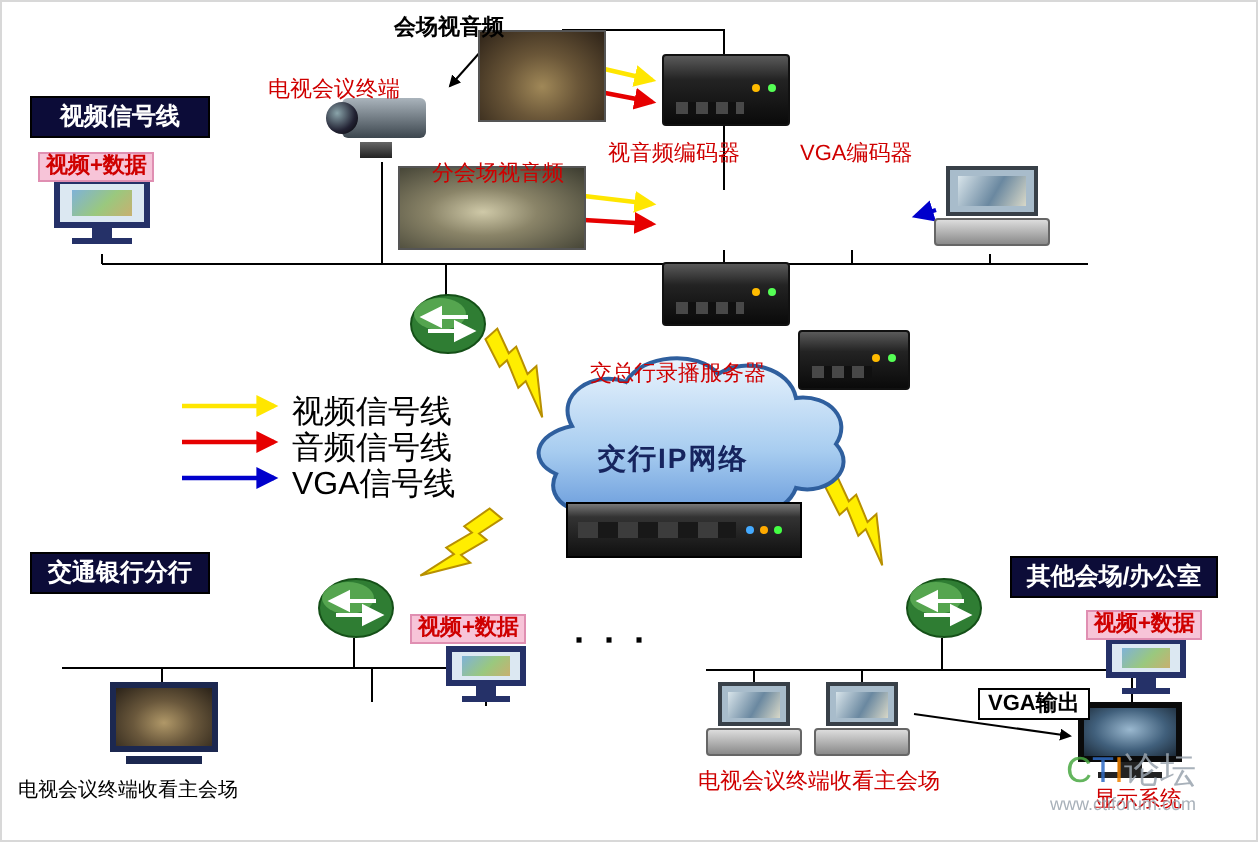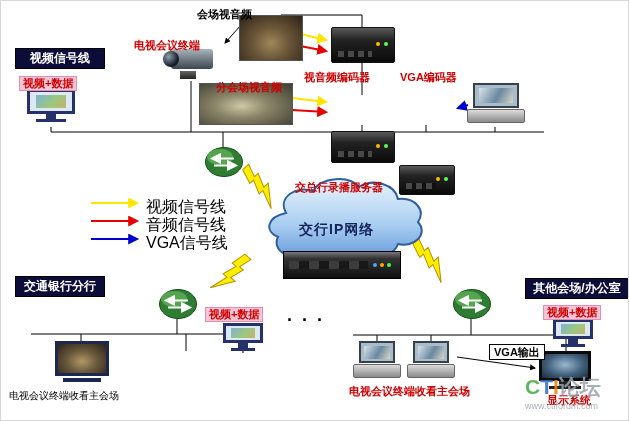--- a/index.html
+++ b/index.html
@@ -7,21 +7,21 @@
           font-family:"Liberation Sans",sans-serif;border:1px solid #d8d8d8;box-sizing:border-box;}
   .net-ellipse{position:absolute;border-radius:50%;z-index:1;
 Side               background:radial-gradient(ellipse at 50% 40%,#d3e4f6 0%,#accdee 55%,#90b9e3 100%);}
   .overlay{position:absolute;left:0;top:0;z-index:2;}
   .node{position:absolute;z-index:3;}
   .lbl{position:absolute;z-index:4;white-space:nowrap;line-height:1.25;}
   .site-label{background:#0c0c38;color:#fff;font-weight:bold;font-size:12px;text-align:center;
               padding:2px 0;border:1px solid #000;}
   .pink{background:#f7c4d8;border:1px solid #e08fb2;color:#cf0000;font-weight:bold;font-size:11px;
         padding:0 3px;line-height:13px;}
-  .red{color:#cf0000;font-weight:bold;font-size:11px;}
+  .red{color:#cf0000;font-weight:normal;font-size:11px;}
   .blacklbl{color:#000;font-weight:bold;font-size:11px;}
   .black-cap{color:#000;font-size:10px;}
   .legend-lbl{color:#000;font-size:16px;}
   .cloud-label{font-size:14px;font-weight:bold;color:#16245e;letter-spacing:1px;}
   .dots{font-size:18px;font-weight:bold;color:#000;letter-spacing:2px;}
   
   .router{width:38px;height:30px;}
   
   .monitor .m-screen{border:3px solid #253168;background:#dce8f2;height:66%;box-sizing:border-box;
                      display:flex;align-items:center;justify-content:center;}
@@ -65,21 +65,21 @@
   
   .display .d-screen{border:3px solid #0a0a0a;height:72%;box-sizing:border-box;
                      background:radial-gradient(ellipse at 50% 45%,#9ab8cf 0%,#41607c 55%,#1c2a38 100%);}
   .display .d-stand{width:12px;height:5px;background:#222;margin:0 auto;}
   .display .d-base{width:60%;height:3px;background:#222;margin:0 auto;}
   
   .vga-box{background:#fff;border:1px solid #000;color:#000;font-size:11px;font-weight:bold;
            padding:0 4px;line-height:14px;}
   
   .wm{position:absolute;z-index:5;opacity:.85;}
-  .wm-line1{font-size:21px;font-weight:bold;}
+  .wm-line1{font-size:18px;font-weight:normal;text-align:right;}
   .wm-c{color:#49a942;}.wm-t{color:#2f6bc4;}.wm-i{color:#ef8200;}.wm-f{color:#9aa4ae;}
   .wm-url{font-size:9px;color:#9aa4ae;}
 </style>
 </head>
 <body>
 
 <div class="canvas">
 
   <div class="net-ellipse" style="left:96px;top:110px;width:466px;height:52px"></div>
   <div class="net-ellipse" style="left:8px;top:318px;width:246px;height:48px"></div>
@@ -268,21 +268,21 @@
   <div class="node tv" style="left:54px;top:340px;width:54px;height:44px">
     <div class="tv-screen"></div>
     <div class="tv-base"></div>
   </div>
 
 
   <div class="lbl black-cap" style="left:8px;top:389px">电视会议终端收看主会场</div>
 
   <div class="lbl dots" style="left:286px;top:308px">· · ·</div>
 
-  <div class="lbl site-label" style="left:524px;top:277px;width:102px">其他会场/办公室</div>
+  <div class="lbl site-label" style="left:504px;top:277px;width:102px">其他会场/办公室</div>
 
   <div class="node router" style="left:452px;top:288px">
     <svg width="38" height="30" viewBox="0 0 38 30">
       <ellipse cx="19" cy="15" rx="18.5" ry="14.5" fill="#2f7d33" stroke="#155018"></ellipse>
       <ellipse cx="15" cy="10" rx="13" ry="8" fill="#5cab55" opacity="0.85"></ellipse>
       <g stroke="#fff" stroke-width="2" fill="#fff">
         <line x1="9" y1="18.5" x2="24" y2="18.5"></line>
         <polygon points="23,14.5 31,18.5 23,22.5"></polygon>
         <line x1="14" y1="11.5" x2="29" y2="11.5"></line>
         <polygon points="15,7.5 7,11.5 15,15.5"></polygon>

